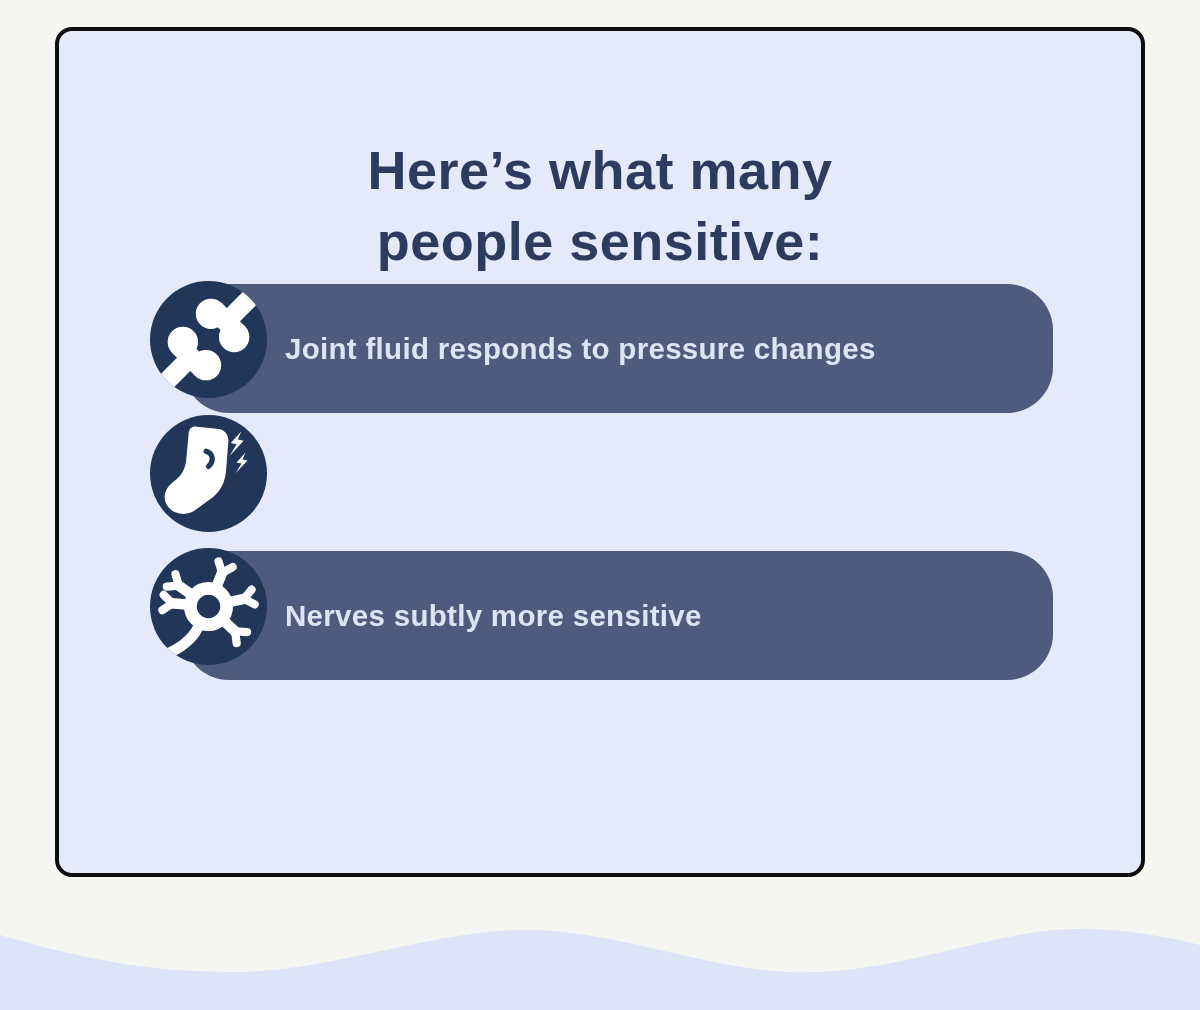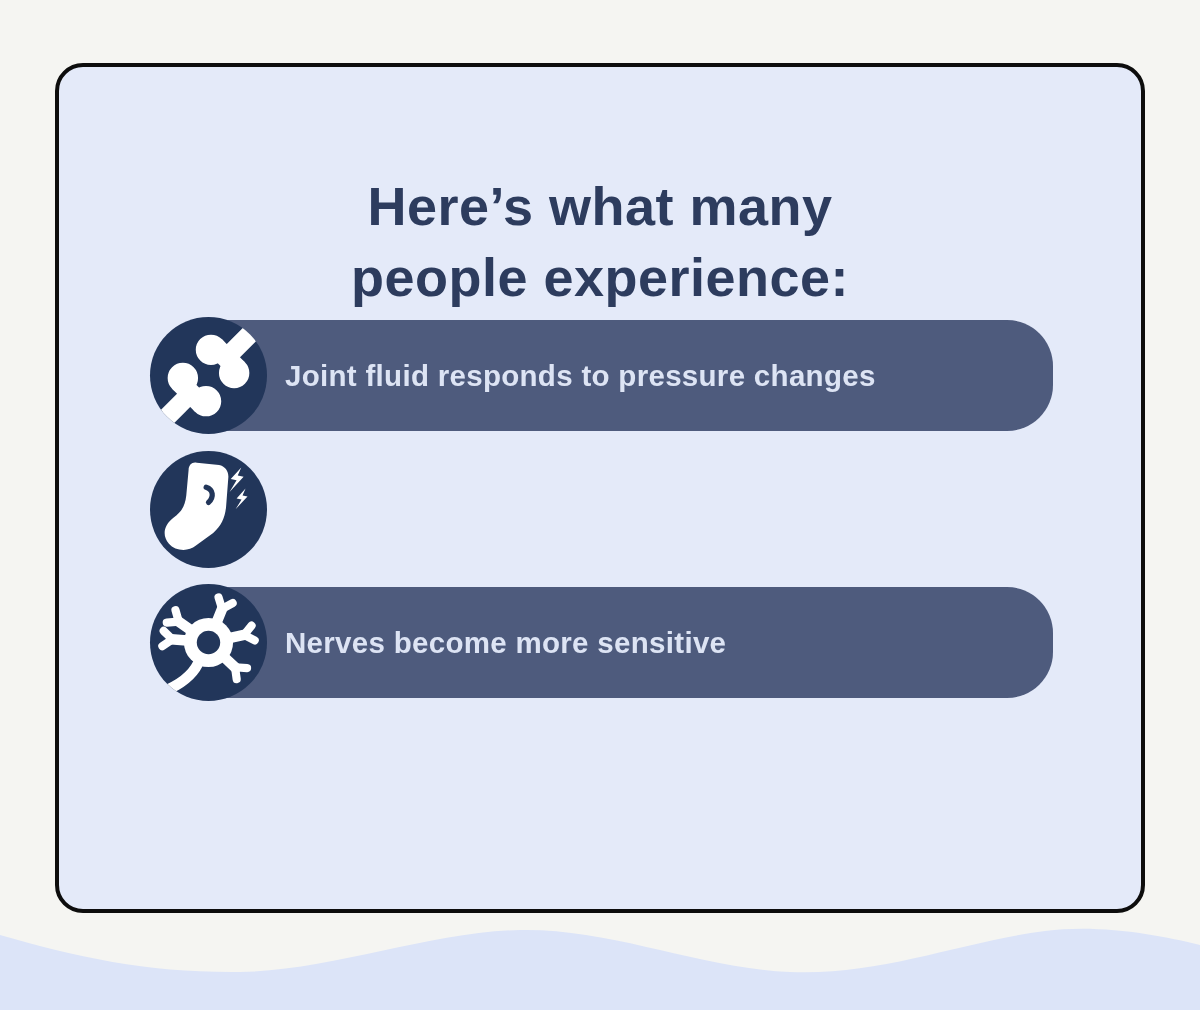--- a/index.html
+++ b/index.html
@@ -4,51 +4,51 @@
 <style>
   html,body{margin:0;padding:0;}
   body{
     width:1200px;height:1010px;position:relative;overflow:hidden;
     background:var(--page-bg,#f5f5f2);
     font-family:"Liberation Sans","DejaVu Sans",sans-serif;
   }
   .card{
     position:absolute;left:55px;top:27px;width:1090px;height:850px;
     box-sizing:border-box;border:4px solid var(--card-border,#0d0d0d);
-    border-radius:28px;background:var(--card-bg,#e4eaf9);margin-top:36px;
+    border-radius:17px;background:var(--card-bg,#e4eaf9);
   }
   .title{
     position:absolute;top:68px;left:0;right:0;text-align:center;
     font-size:54px;line-height:71px;font-weight:700;
     color:var(--title-color,#2d3c5e);letter-spacing:.5px;
   }
   .row{position:absolute;left:0;width:100%;height:117px;}
   .pill{
-    position:absolute;left:124px;top:1px;width:870px;height:111px;
+    position:absolute;left:124px;top:1px;width:870px;height:129px;
     background:var(--pill,#4e5b7d);border-radius:46px;
     display:flex;align-items:center;box-sizing:border-box;padding-left:102px;
   }
   .pill-label{
     font-size:29.5px;font-weight:700;color:var(--row-text,#dde4f4);
     letter-spacing:.3px;white-space:nowrap;
   }
   .icon-circle{
     position:absolute;left:91px;top:-2px;width:117px;height:117px;
     border-radius:50%;background:var(--circle,#22365a);overflow:hidden;
   }
   .icon-circle svg{width:117px;height:117px;display:block;}
   .wave{position:absolute;left:0;bottom:0;width:1200px;height:90px;}
 </style>
 </head>
 <body style="--page-bg: #f5f5f2; --card-bg: #e4eaf9; --card-border: #0d0d0d; --title-color: #2d3c5e; --pill: #4e5b7d; --circle: #22365a; --row-text: #dde4f4;">
 
 <div class="card">
 
   <h1 class="title"><span>Here’s what many</span><br>
-    <span>people experience:</span>
+    <span>people sensitive:</span>
   </h1>
 
   <div class="row" style="top:252px">
     <div class="pill">
       <span class="pill-label">Joint fluid responds to pressure changes</span>
     </div>
     <div class="icon-circle">
       <svg viewBox="0 0 100 100">
         <g transform="translate(50,50) rotate(45)" fill="#fff">
           <g>
@@ -78,21 +78,21 @@
         <g fill="#fff">
           <path transform="translate(69,14)" d="M9,0 L0,10 L5,11 L-1,21 L11,8 L6,7 Z"></path>
           <path transform="translate(74,32) scale(0.85)" d="M9,0 L0,10 L5,11 L-1,21 L11,8 L6,7 Z"></path>
         </g>
       </svg>
     </div>
   </div>
 
   <div class="row" style="top:519px">
     <div class="pill">
-      <span class="pill-label">Nerves become more sensitive</span>
+      <span class="pill-label">Nerves subtly more sensitive</span>
     </div>
     <div class="icon-circle">
       <svg viewBox="0 0 100 100">
         <defs>
           <g id="narm" stroke="#fff" stroke-linecap="round" fill="none">
             <path d="M50,34 L50,18" stroke-width="9"></path>
             <path d="M50,19 L43.5,11" stroke-width="7"></path>
             <path d="M50,19 L56.5,11" stroke-width="7"></path>
           </g>
         </defs>

